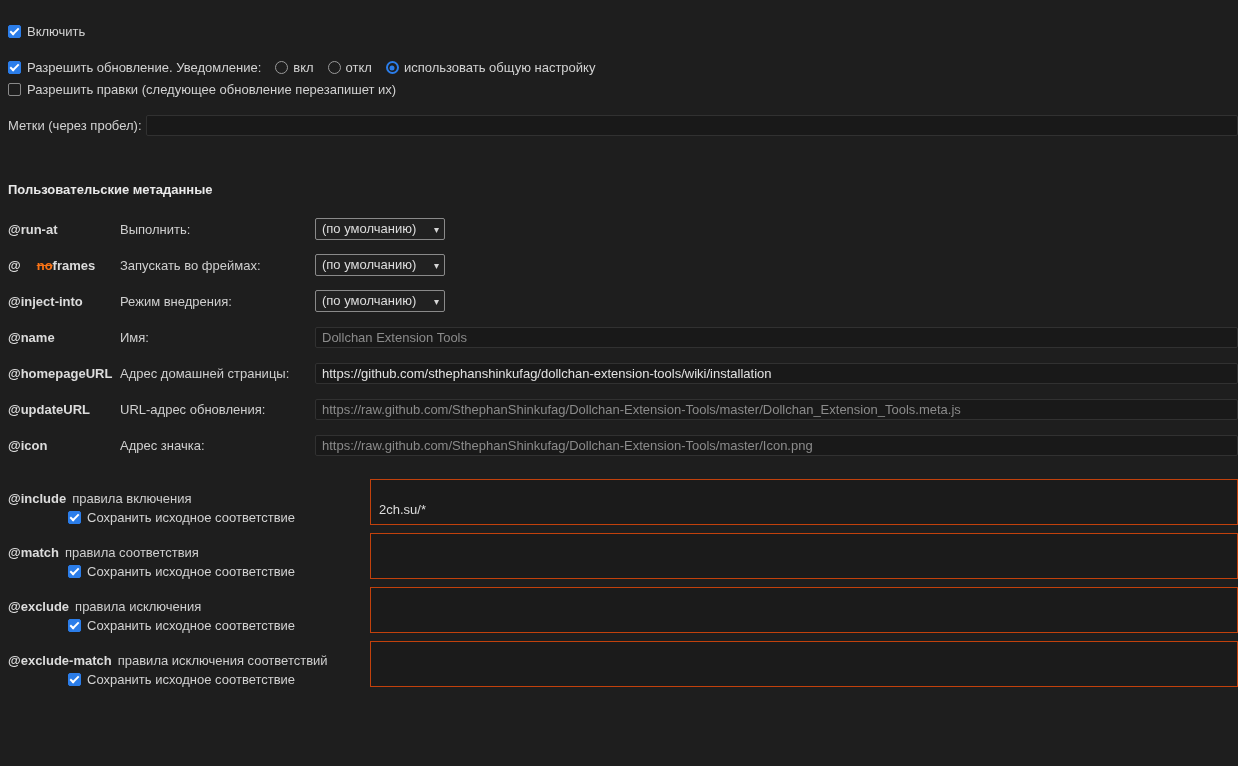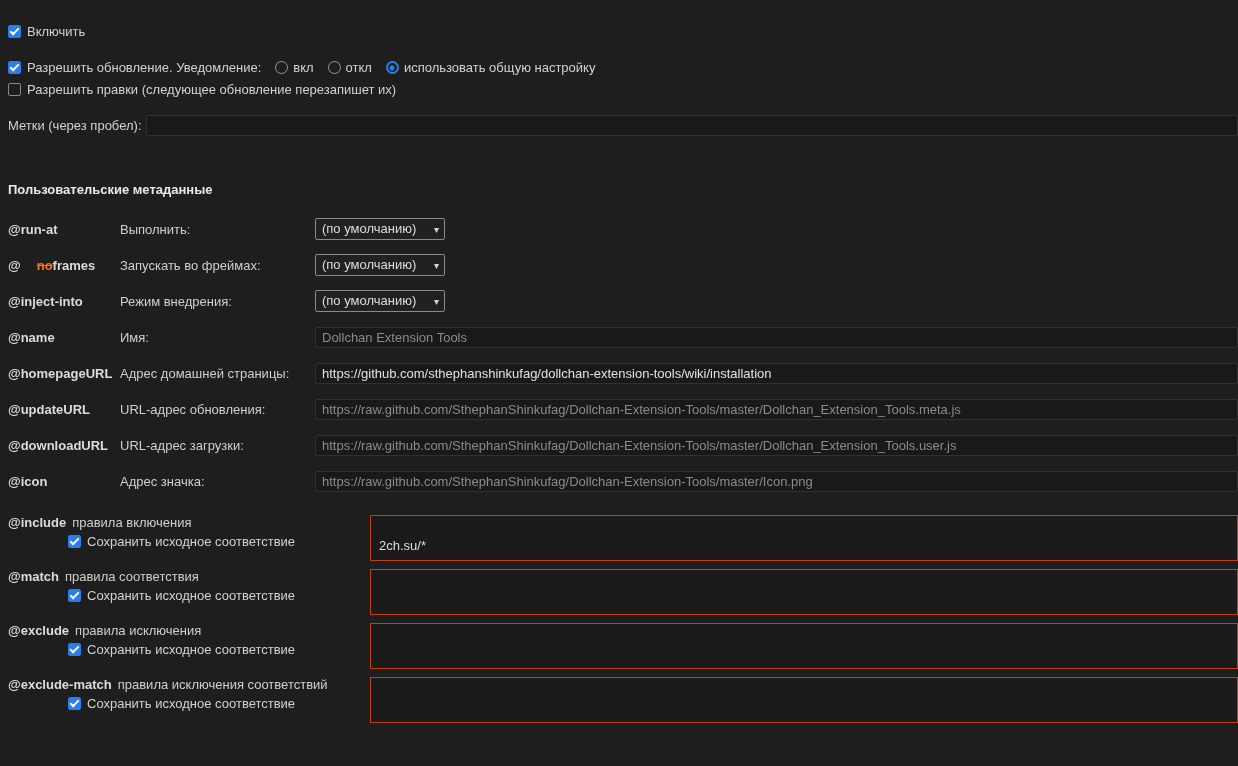--- a/index.html
+++ b/index.html
@@ -82,21 +82,21 @@
     appearance:none; -webkit-appearance:none;
     background:#212121; color:#dddddd;
     border:1px solid #8a8a8a; border-radius:2px;
     padding:2px 22px 3px 6px;
     font:13px "Liberation Sans", sans-serif;
     min-width:130px; cursor:pointer;
   }
 
   
   .rules { margin-top:16px; }
-  .rule-block { display:flex; align-items:flex-start; margin-bottom:8px; }
+  .rule-block { display:flex; align-items:flex-end; margin-bottom:8px; }
   .rule-left {
     width:362px; flex:none; display:flex; flex-direction:column;
     justify-content:center; gap:4px; box-sizing:border-box;
   }
   .rule-head { display:flex; align-items:center; gap:6px; }
   .rule-desc { color:#cfcfcf; }
   .rule-keep { display:flex; align-items:center; gap:6px; padding-left:60px; }
   .rule-ta {
     flex:1; min-width:0; height:46px; resize:none;
     background:#1b1b1b; border:1px solid #c2410c;
@@ -188,25 +188,20 @@
       <span class="mlabel">Адрес домашней страницы:</span>
       <input class="txt" type="text" value="https://github.com/sthephanshinkufag/dollchan-extension-tools/wiki/installation" style="">
     </div>
 
     <div class="meta-row">
       <span class="key">@updateURL</span>
       <span class="mlabel">URL-адрес обновления:</span>
       <input class="txt" type="text" placeholder="https://raw.github.com/SthephanShinkufag/Dollchan-Extension-Tools/master/Dollchan_Extension_Tools.meta.js" style="">
     </div>
 
-    <div class="meta-row">
-      <span class="key">@downloadURL</span>
-      <span class="mlabel">URL-адрес загрузки:</span>
-      <input class="txt" type="text" placeholder="https://raw.github.com/SthephanShinkufag/Dollchan-Extension-Tools/master/Dollchan_Extension_Tools.user.js" style="">
-    </div>
 
     <div class="meta-row">
       <span class="key">@icon</span>
       <span class="mlabel">Адрес значка:</span>
       <input class="txt" type="text" placeholder="https://raw.github.com/SthephanShinkufag/Dollchan-Extension-Tools/master/Icon.png" style="">
     </div>
 
   </div>
 
   <div class="rules">

